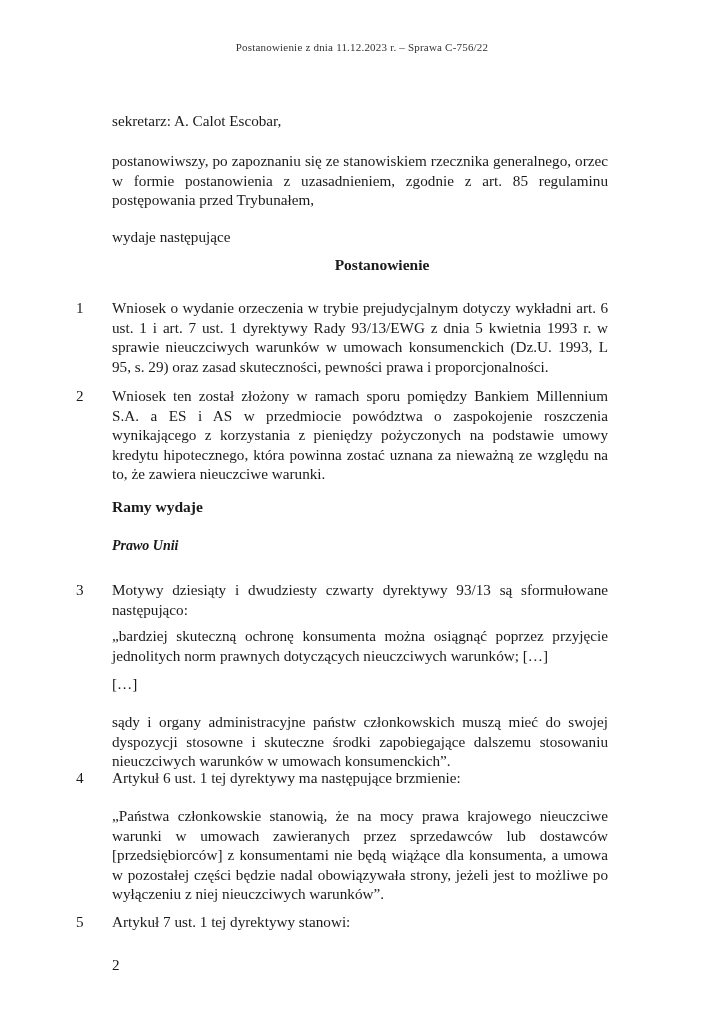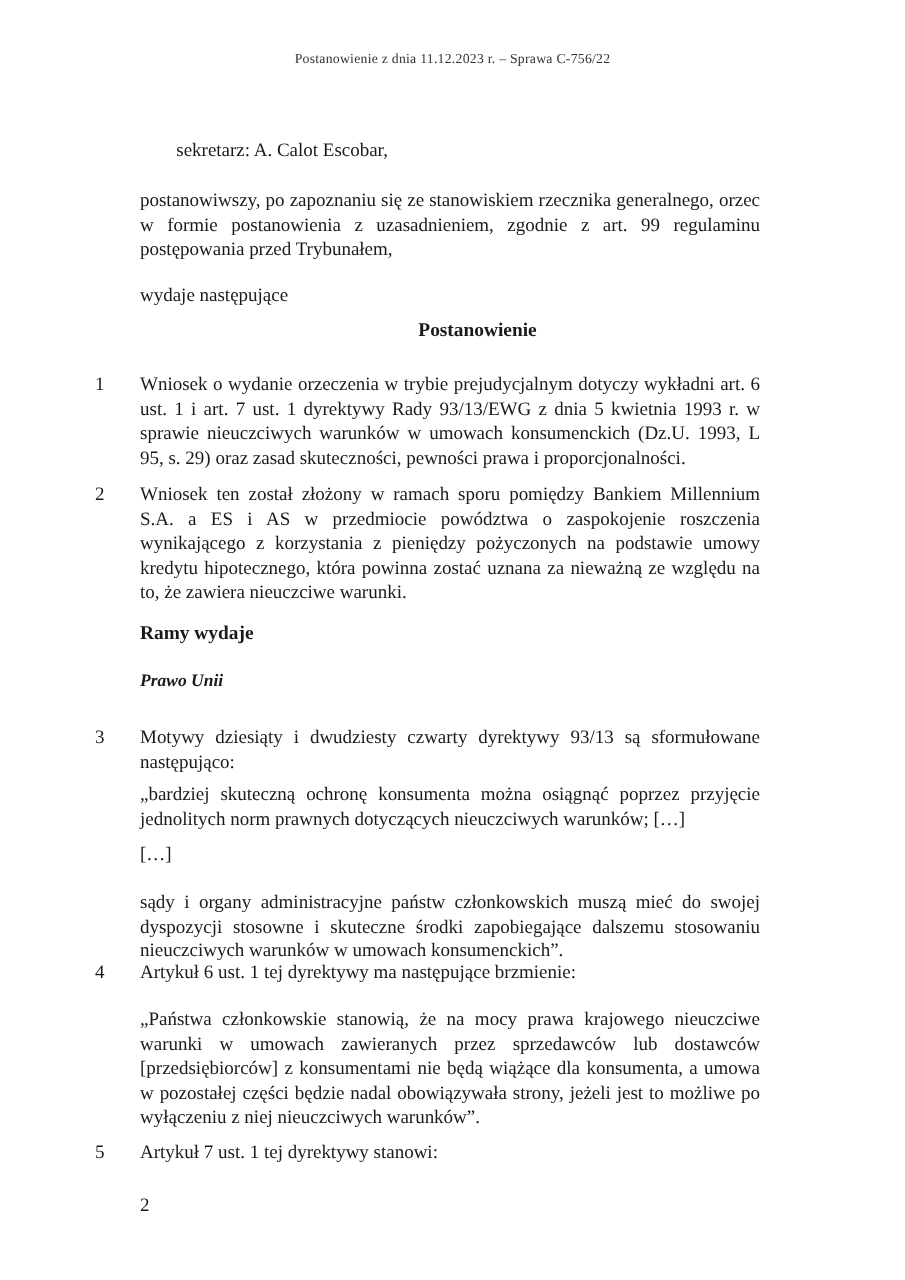--- a/index.html
+++ b/index.html
@@ -13,23 +13,23 @@
   .h { position: absolute; left: 112px; font-weight: bold; font-size: 15.5px; }
   .hi { position: absolute; left: 112px; font-weight: bold; font-style: italic; font-size: 14px; }
   .pagenum { position: absolute; left: 112px; top: 956px; font-size: 15.2px; }
   .just-last { text-align-last: left; }
 </style>
 </head>
 <body>
 
 <div class="header sc">Postanowienie z dnia 11.12.2023 r. – Sprawa C-756/22</div>
 
-<div class="p" style="top:111px;margin-left:29px;">sekretarz: A. Calot Escobar,</div>
+<div class="p" style="top:111px;">sekretarz: A. Calot Escobar,</div>
 
-<div class="p just-last" style="top:151px;">postanowiwszy, po zapoznaniu się ze stanowiskiem rzecznika generalnego, orzec w formie postanowienia z uzasadnieniem, zgodnie z art. 99 regulaminu postępowania przed Trybunałem,</div>
+<div class="p just-last" style="top:151px;">postanowiwszy, po zapoznaniu się ze stanowiskiem rzecznika generalnego, orzec w formie postanowienia z uzasadnieniem, zgodnie z art. 85 regulaminu postępowania przed Trybunałem,</div>
 
 <div class="p" style="top:227px;">wydaje następujące</div>
 
 <div class="title" style="top:256px;">Postanowienie</div>
 
 <div class="num" style="top:298px;">1</div>
 <div class="p just-last" style="top:298px;">Wniosek o wydanie orzeczenia w trybie prejudycjalnym dotyczy wykładni art. 6 ust. 1 i art. 7 ust. 1 dyrektywy Rady 93/13/EWG z dnia 5 kwietnia 1993 r. w sprawie nieuczciwych warunków w umowach konsumenckich (Dz.U. 1993, L 95, s. 29) oraz zasad skuteczności, pewności prawa i proporcjonalności.</div>
 
 <div class="num" style="top:386px;">2</div>
 <div class="p just-last" style="top:386px;">Wniosek ten został złożony w ramach sporu pomiędzy Bankiem Millennium S.A. a ES i AS w przedmiocie powództwa o zaspokojenie roszczenia wynikającego z korzystania z pieniędzy pożyczonych na podstawie umowy kredytu hipotecznego, która powinna zostać uznana za nieważną ze względu na to, że zawiera nieuczciwe warunki.</div>

